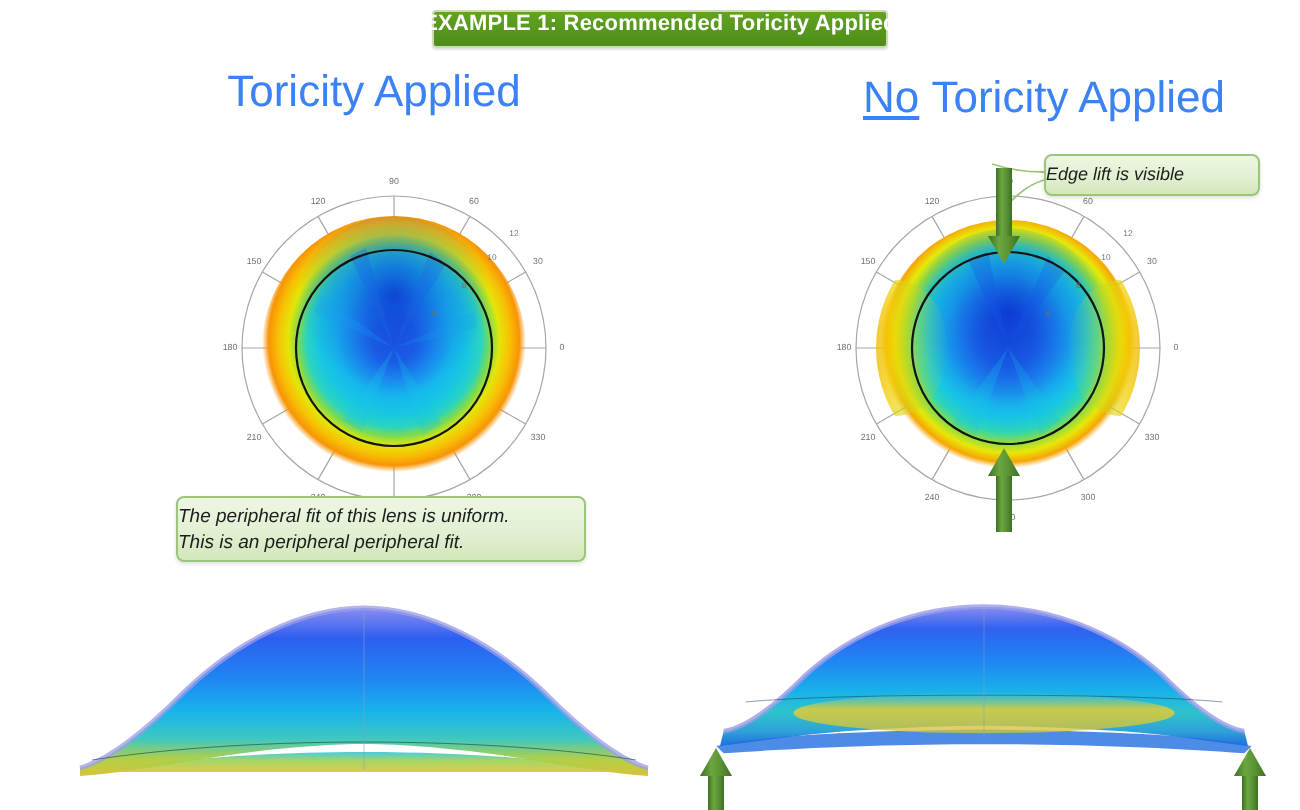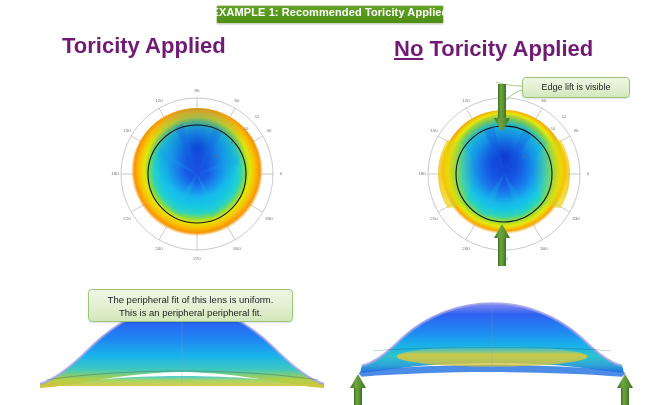--- a/index.html
+++ b/index.html
@@ -36,23 +36,23 @@
     color: #ffffff;
     font-size: 11px;
     font-weight: bold;
     letter-spacing: 0.1px;
     white-space: nowrap;
   }
 
   
   .panel-heading {
     position: absolute;
-    text-align: left;
-    font-weight: bold;
-    color: #701a75;
+    text-align: center;
+    font-weight: normal;
+    color: #3b82f6;
   }
   .heading-main {
     font-size: 22px;
     line-height: 24px;
     white-space: nowrap;
   }
   .heading-sub {
     font-size: 14px;
     line-height: 17px;
     white-space: nowrap;
@@ -83,35 +83,34 @@
   
   .callout {
     position: absolute;
     background: linear-gradient(180deg, #eef6e4 0%, #e2f0d2 55%, #d2e7bb 100%);
     border: 1px solid #9cc47a;
     border-radius: 4px;
     box-shadow: 0 1px 2px rgba(0,0,0,0.13);
     box-sizing: border-box;
     display: flex;
     flex-direction: column;
-    align-items: center;
     justify-content: center;
     color: #1d1d1d;
+    font-style: italic;
   }
   .callout .line {
     font-size: 9.5px;
     line-height: 13px;
     white-space: nowrap;
   }
   #callout-uniform {
     left: 88px;
     top: 248px;
     width: 205px;
     height: 33px;
-    margin-top: 41px;
   }
   #callout-edgelift {
     left: 522px;
     top: 77px;
     width: 108px;
     height: 21px;
   }
   #callout-edgelift .line { font-size: 9px; }
 
   .leader-svg {

